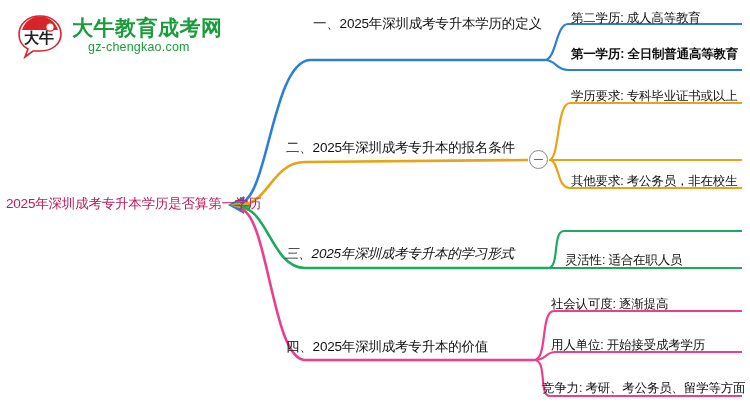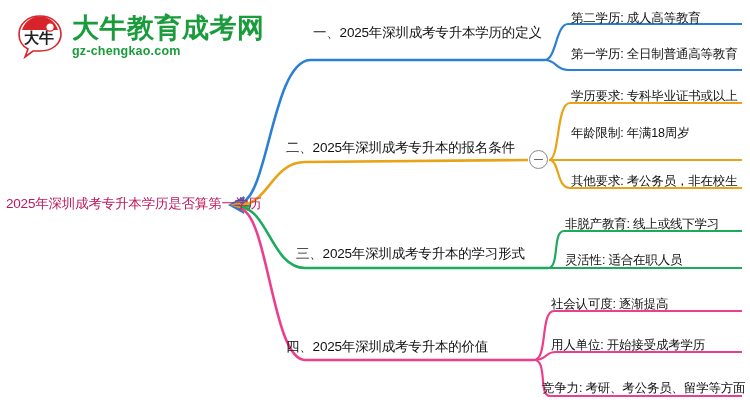--- a/index.html
+++ b/index.html
@@ -47,33 +47,34 @@
     height: 46px;
     flex: 0 0 48px;
   }
   .logo-text {
     display: flex;
     flex-direction: column;
     justify-content: center;
     line-height: 1.05;
   }
   .logo-cn {
-    font-size: 27px;
+    font-size: 21px;
     font-weight: bold;
     color: #1a9c3c;
     letter-spacing: 0.5px;
     white-space: nowrap;
   }
   .logo-en {
     font-size: 12.5px;
-    font-weight: bold;
+    font-weight: normal;
     color: #1a9c3c;
     letter-spacing: 0.2px;
     white-space: nowrap;
     margin-top: 2px;
+    margin-left: 16px;
   }
 
   
   .node {
     position: absolute;
     white-space: nowrap;
     line-height: 1.1;
   }
   .root-node {
     left: 6px;
@@ -86,27 +87,27 @@
     font-size: 13.5px;
     color: #111111;
     letter-spacing: -0.2px;
   }
   .leaf-node {
     font-size: 12.5px;
     color: #111111;
     letter-spacing: -0.2px;
   }
 
-  .b1 { left: 313px; top: 26px; }
+  .b1 { left: 313px; top: 17px; }
   .b2 { left: 286px; top: 141px; }
-  .b3 { left: 296px; top: 247px; }
+  .b3 { left: 285px; top: 247px; font-style: italic; }
   .b4 { left: 286px; top: 340px; }
 
   .l1 { left: 571px; top: 12px; }
-  .l2 { left: 571px; top: 48px; }
+  .l2 { left: 571px; top: 48px; font-weight: bold; }
   .l3 { left: 571px; top: 90px; }
   .l4 { left: 571px; top: 127px; }
   .l5 { left: 571px; top: 175px; }
   .l6 { left: 565px; top: 218px; }
   .l7 { left: 565px; top: 254px; }
   .l8 { left: 551px; top: 298px; }
   .l9 { left: 551px; top: 339px; }
   .l10 { left: 542px; top: 382px; }
 
   .collapse-btn {
@@ -182,24 +183,22 @@
 
   <div class="node branch-node b1">一、2025年深圳成考专升本学历的定义</div>
   <div class="node branch-node b2">二、2025年深圳成考专升本的报名条件</div>
   <div class="node branch-node b3">三、2025年深圳成考专升本的学习形式</div>
   <div class="node branch-node b4">四、2025年深圳成考专升本的价值</div>
 
   <div class="node leaf-node l1">第二学历: 成人高等教育</div>
   <div class="node leaf-node l2">第一学历: 全日制普通高等教育</div>
 
   <div class="node leaf-node l3">学历要求: 专科毕业证书或以上</div>
-  <div class="node leaf-node l4">年龄限制: 年满18周岁</div>
   <div class="node leaf-node l5">其他要求: 考公务员，非在校生</div>
 
-  <div class="node leaf-node l6">非脱产教育: 线上或线下学习</div>
   <div class="node leaf-node l7">灵活性: 适合在职人员</div>
 
   <div class="node leaf-node l8">社会认可度: 逐渐提高</div>
   <div class="node leaf-node l9">用人单位: 开始接受成考学历</div>
   <div class="node leaf-node l10">竞争力: 考研、考公务员、留学等方面</div>
 
   <div class="collapse-btn"></div>
 
 </div>
 

